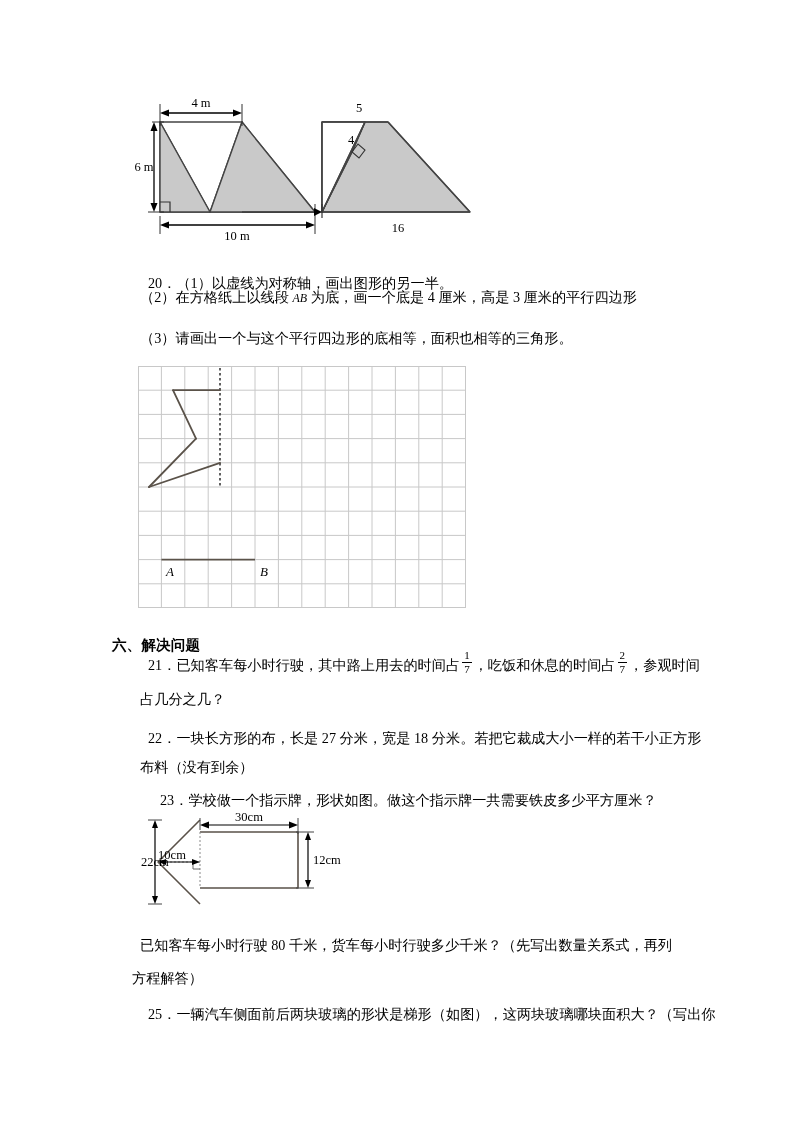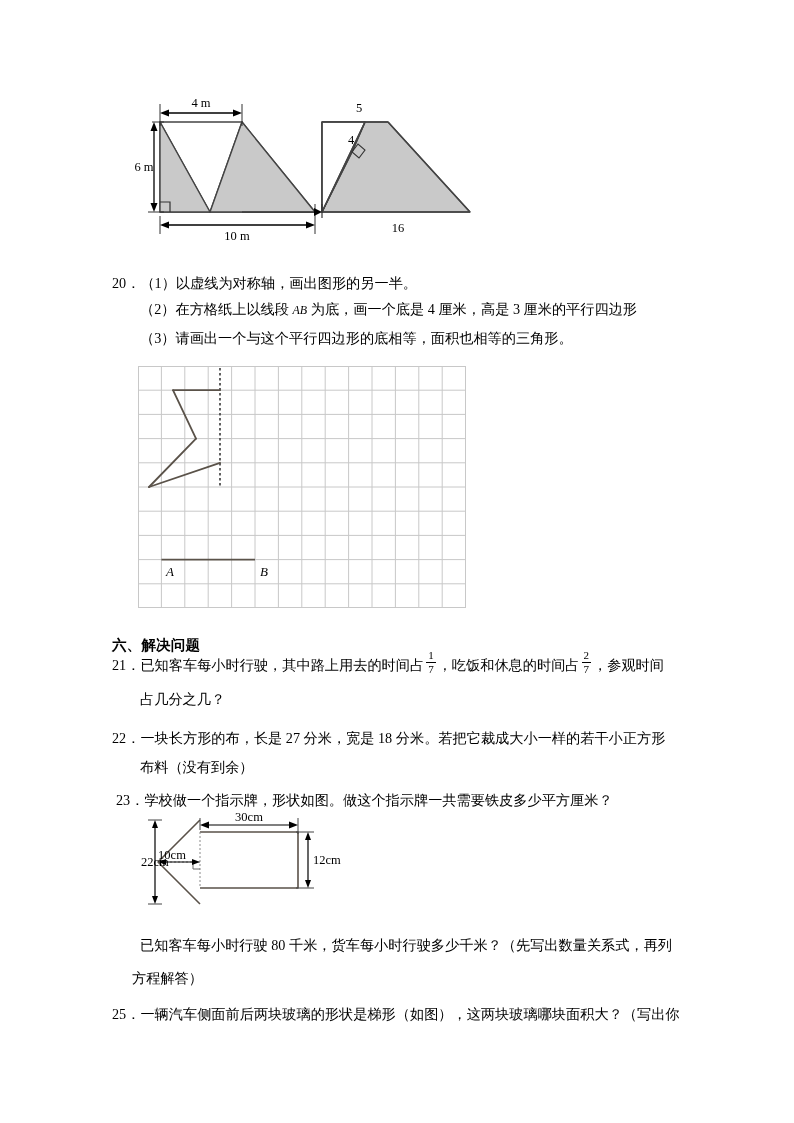--- a/index.html
+++ b/index.html
@@ -46,20 +46,21 @@
   
   .q {
     position: absolute;
     font-size: 14.2px;
     line-height: 1.0;
     white-space: nowrap;
     font-family: "Liberation Serif", "DejaVu Serif", serif;
   }
   .q .num {
     font-family: "Liberation Serif", "DejaVu Serif", serif;
+    margin-left: 36px;
   }
 
   
   .frac {
     display: inline-block;
     vertical-align: -0.45em;
     text-align: center;
     font-size: 11px;
     line-height: 1.05;
     margin: 0 2px;
@@ -170,21 +171,21 @@
       <text x="229" y="30" font-size="12.5" text-anchor="middle">5</text>
       <text x="221" y="62" font-size="12.5" text-anchor="middle">4</text>
       <text x="268" y="150" font-size="12.5" text-anchor="middle">16</text>
     </svg>
   </div>
 
 
   <div class="q" style="left:112px; top:276px;">
     <span><span class="num">20．</span>（1）以虚线为对称轴，画出图形的另一半。</span>
   </div>
-  <div class="q" style="left:140px; top:302px;">
+  <div class="q" style="left:140px; top:290px;">
     <span>（2）在方格纸上以线段 <span class="ital">AB</span> 为底，画一个底是 4 厘米，高是 3 厘米的平行四边形</span>
   </div>
   <div class="q" style="left:140px; top:331px;">（3）请画出一个与这个平行四边形的底相等，面积也相等的三角形。</div>
 
   <div id="grid-figure">
     <svg width="328" height="242" viewBox="0 0 328 242">
 
       <rect x="0.5" y="0.5" width="327" height="241" fill="#ffffff" stroke="#c8c8c8" stroke-width="1"></rect>
 
       <g stroke="#c8c8c8" stroke-width="1">
@@ -239,21 +240,21 @@
   <div class="q" style="left:112px; top:652px;">
     <span class="num">21．</span><span>已知客车每小时行驶，其中路上用去的时间占</span><span class="frac"><span class="top">1</span><span class="bar"></span><span class="bot">7</span></span><span>，吃饭和休息的时间占</span><span class="frac"><span class="top">2</span><span class="bar"></span><span class="bot">7</span></span><span>，参观时间</span>
   </div>
   <div class="q" style="left:140px; top:692px;">占几分之几？</div>
 
   <div class="q" style="left:112px; top:731px;">
     <span class="num">22．</span><span>一块长方形的布，长是 27 分米，宽是 18 分米。若把它裁成大小一样的若干小正方形</span>
   </div>
   <div class="q" style="left:140px; top:760px;">布料（没有到余）</div>
 
-  <div class="q" style="left:116px; top:793px;">
+  <div class="q" style="left:124px; top:793px;">
     <span class="num">23．</span><span>学校做一个指示牌，形状如图。做这个指示牌一共需要铁皮多少平方厘米？</span>
   </div>
 
   <div id="fig-arrow">
     <svg width="240" height="105" viewBox="0 0 240 105">
 
       <g fill="none" stroke="#5a5249" stroke-width="1.6" stroke-linejoin="round">
 
         <polyline points="62,8 20,50 62,92"></polyline>
 

